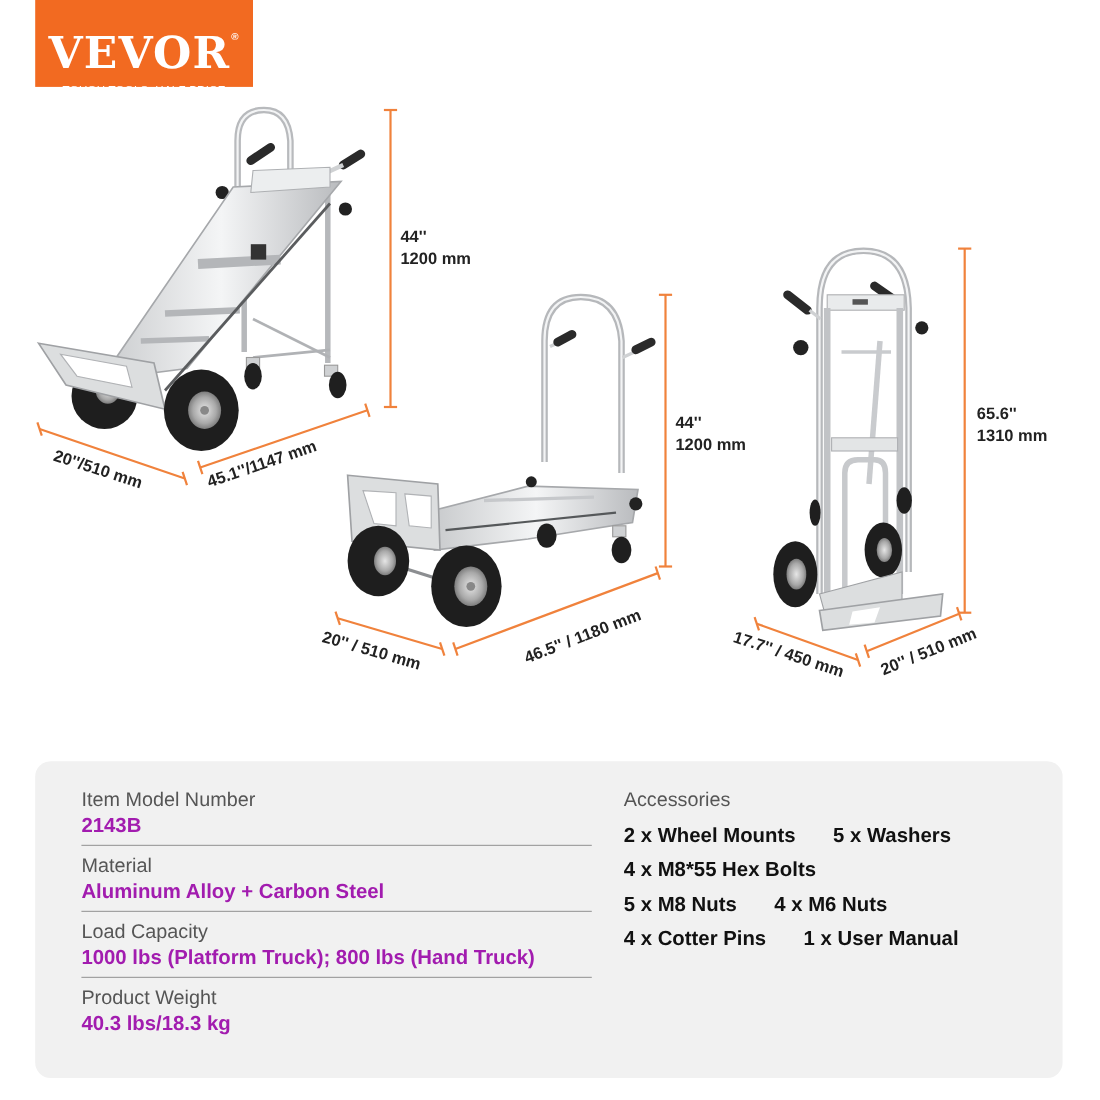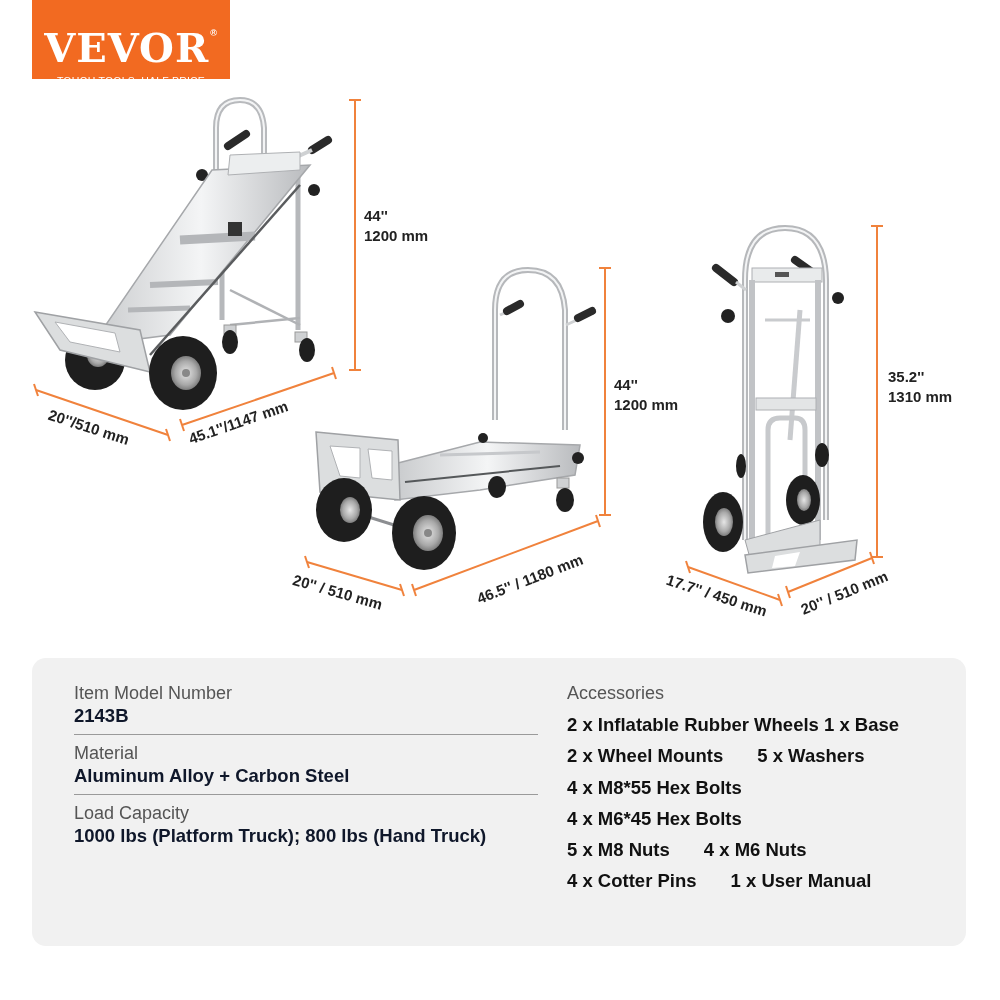--- a/index.html
+++ b/index.html
@@ -18,28 +18,28 @@
     .logo .tagline {
       display: block; font-size: 10.5px; font-weight: normal; letter-spacing: 0.2px; margin-top: 7px;
     }
 
     .illustration { position: absolute; left: 0; top: 0; width: 1000px; height: 640px; }
 
     .dim { position: absolute; font-weight: bold; font-size: 15px; color: #222; line-height: 20px; white-space: nowrap; }
     .dim.rot { transform-origin: left top; }
 
     .spec-panel {
-      position: absolute; left: 32px; top: 658px; width: 934px; height: 288px;
+      position: absolute; left: 32px; top: 692px; width: 934px; height: 288px;
       background: #f1f1f1; border-radius: 14px;
     }
     .spec-left { position: absolute; left: 42px; top: 24px; width: 464px; }
     .spec-item { border-bottom: 1px solid #9a9a9a; padding-bottom: 6px; margin-bottom: 7px; }
     .spec-item:last-child { border-bottom: none; }
     .spec-label { font-size: 18px; color: #555; line-height: 22px; }
-    .spec-value { font-size: 18.5px; font-weight: bold; color: #0f172a; line-height: 24px; }
+    .spec-value { font-size: 18.5px; font-weight: bold; color: #a21caf; line-height: 24px; }
 
     .spec-right { position: absolute; left: 535px; top: 24px; width: 390px; }
     .acc-title { font-size: 18px; color: #555; line-height: 22px; margin-bottom: 5px; }
     .acc-row { font-size: 18.5px; font-weight: bold; line-height: 31.3px; white-space: pre; }
     .acc-row span + span { margin-left: 34px; }
   </style>
 </head>
 <body>
 
 <div class="logo">
@@ -215,44 +215,46 @@
 <div class="dim rot" style="left:186px; top:430px; transform: rotate(-19deg);">45.1''/1147 mm</div>
 
 <div class="dim" style="left:614px; top:375px;">
   <div>44''</div>
   <div>1200 mm</div>
 </div>
 <div class="dim rot" style="left:296px; top:570px; transform: rotate(16deg);">20'' / 510 mm</div>
 <div class="dim rot" style="left:474px; top:590px; transform: rotate(-21deg);">46.5'' / 1180 mm</div>
 
 <div class="dim" style="left:888px; top:367px;">
-  <div>35.2''</div>
+  <div>65.6''</div>
   <div>1310 mm</div>
 </div>
 <div class="dim rot" style="left:670px; top:570px; transform: rotate(18deg);">17.7'' / 450 mm</div>
 <div class="dim rot" style="left:798px; top:601px; transform: rotate(-22deg);">20'' / 510 mm</div>
 
 <div class="spec-panel">
   <div class="spec-left">
     <div class="spec-item">
       <div class="spec-label">Item Model Number</div>
       <div class="spec-value">2143B</div>
     </div>
     <div class="spec-item">
       <div class="spec-label">Material</div>
       <div class="spec-value">Aluminum Alloy + Carbon Steel</div>
     </div>
     <div class="spec-item">
       <div class="spec-label">Load Capacity</div>
       <div class="spec-value">1000 lbs (Platform Truck); 800 lbs (Hand Truck)</div>
     </div>
+    <div class="spec-item">
+      <div class="spec-label">Product Weight</div>
+      <div class="spec-value">40.3 lbs/18.3 kg</div>
+    </div>
   </div>
 
   <div class="spec-right">
     <div class="acc-title">Accessories</div>
-    <div class="acc-row"><span>2 x Inflatable Rubber Wheels 1 x Base</span></div>
     <div class="acc-row"><span>2 x Wheel Mounts</span><span>5 x Washers</span></div>
     <div class="acc-row"><span>4 x M8*55 Hex Bolts</span></div>
-    <div class="acc-row"><span>4 x M6*45 Hex Bolts</span></div>
     <div class="acc-row"><span>5 x M8 Nuts</span><span>4 x M6 Nuts</span></div>
     <div class="acc-row"><span>4 x Cotter Pins</span><span>1 x User Manual</span></div>
   </div>
 </div>
 
 </body></html>

